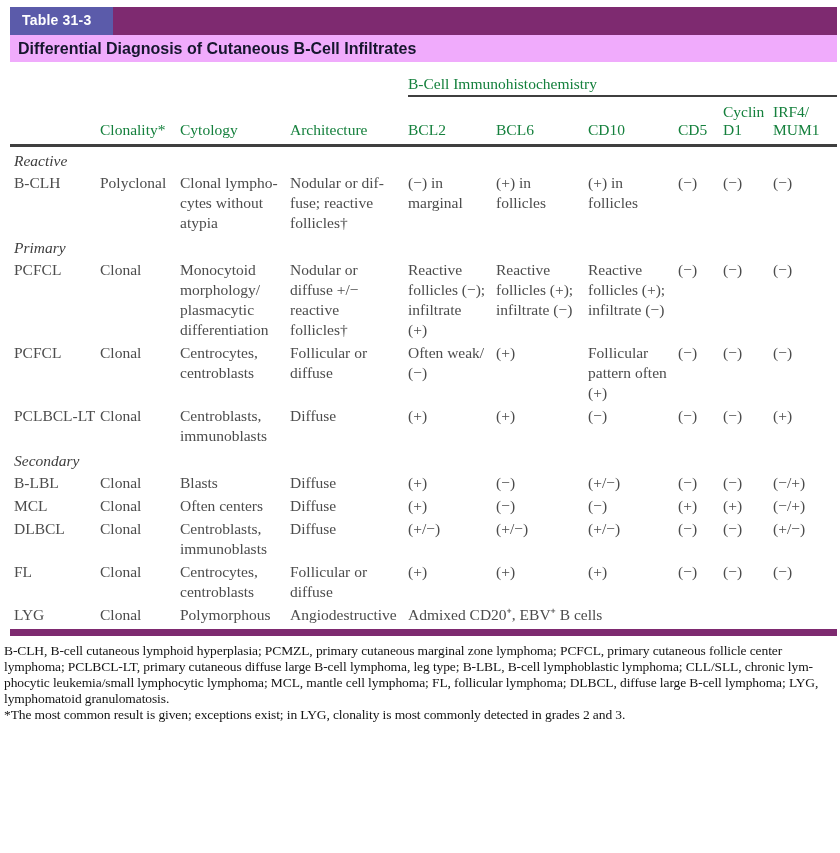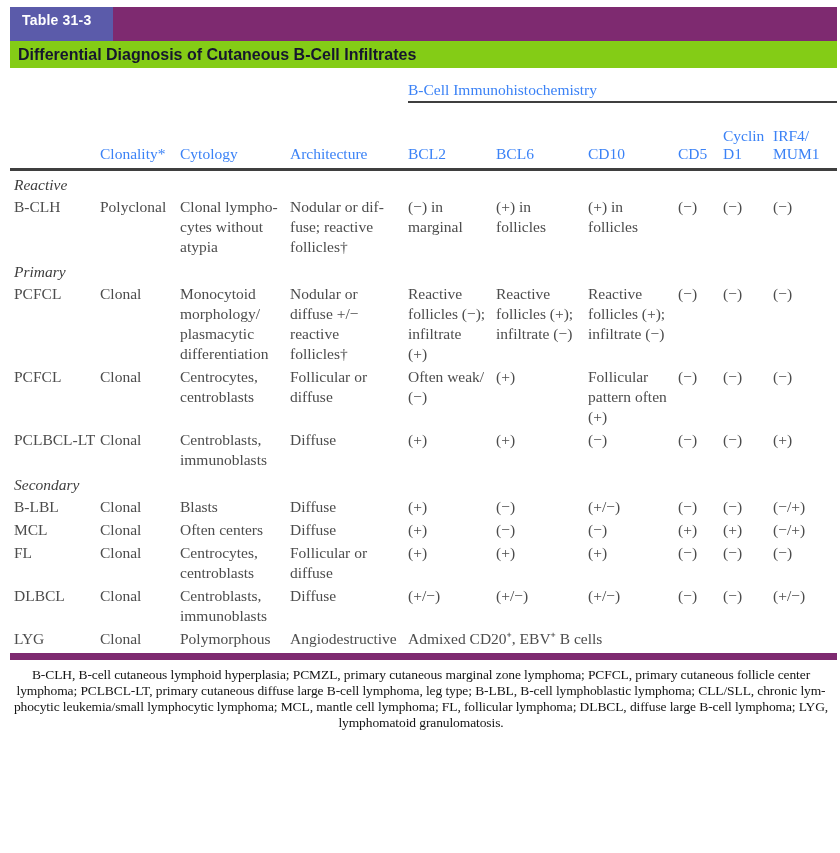--- a/index.html
+++ b/index.html
@@ -7,78 +7,77 @@
   body {
     width: 840px; height: 853px;
     font-family: "Liberation Serif", serif;
     position: relative;
     overflow: hidden;
   }
   .page { padding-top: 7px; }
 
   
   .header-block { margin: 0 3px 0 10px; }
-  .header-bar { display: flex; height: 34px; }
+  .header-bar { display: flex; height: 28px; }
   .label-box {
     width: 103px; background: #5b5baa;
     color: #ffffff; font-family: "Liberation Sans", sans-serif;
     font-weight: bold; font-size: 14px; line-height: 27px;
     padding-left: 12px; letter-spacing: 0.2px;
   }
   .bar-fill { flex: 1; background: #7e2a70; }
   .title-band {
-    height: 27px; background: #84cc16;
+    height: 27px; background: #f0abfc;
     color: #16162e; font-family: "Liberation Sans", sans-serif;
     font-weight: bold; font-size: 16px; line-height: 27px;
     padding-left: 8px;
   }
 
   
   table.dx {
     border-collapse: collapse; table-layout: fixed;
     width: 827px; margin-left: 10px;
     font-size: 15.5px; color: #4c4c4c;
   }
   table.dx th, table.dx td {
     text-align: left; vertical-align: top;
     white-space: pre-line;
     padding: 2px 2px 1px 0;
     line-height: 20px;
     font-weight: normal;
   }
   table.dx td:first-child, table.dx th:first-child { padding-left: 4px; }
 
-  thead th { color: #3b82f6; }
+  thead th { color: #15803d; }
   tr.group-row th { border: none; padding-top: 12px; }
   th.group-h {
     text-align: center; font-size: 15.5px;
     border-bottom: 2px solid #3f3f3f !important;
     padding-bottom: 3px;
   }
   tr.col-row th {
     vertical-align: bottom;
     border-bottom: 3px solid #3f3f3f;
-    padding-top: 24px; padding-bottom: 5px;
+    padding-top: 6px; padding-bottom: 5px;
     line-height: 18px;
   }
   th.ctr, td.ctr { text-align: center; }
 
   tr.section-row td {
     font-style: italic; color: #3d3d3d;
     padding-top: 4px; padding-bottom: 0;
   }
   tbody td { padding-top: 3px; padding-bottom: 1px; }
 
   
   .bottom-bar { height: 7px; background: #7e2a70; margin: 3px 3px 0 10px; }
   .footnotes {
     margin: 7px 2px 0 4px;
     font-size: 13.5px; line-height: 16px; color: #141414;
     letter-spacing: -0.1px;
-    text-align: center;
   }
   .footnotes p { white-space: pre-line; }
 </style>
 </head>
 <body>
 
 <div class="page">
 
   <div class="header-block">
     <div class="header-bar">
@@ -223,58 +222,59 @@
           <td>Often centers</td>
           <td>Diffuse</td>
           <td>(+)</td>
           <td>(−)</td>
           <td>(−)</td>
           <td class="ctr">(+)</td>
           <td class="ctr">(+)</td>
           <td class="ctr">(−/+)</td>
         </tr>
         <tr>
+          <td>DLBCL</td>
+          <td>Clonal</td>
+          <td>Centroblasts,
+immunoblasts</td>
+          <td>Diffuse</td>
+          <td>(+/−)</td>
+          <td>(+/−)</td>
+          <td>(+/−)</td>
+          <td class="ctr">(−)</td>
+          <td class="ctr">(−)</td>
+          <td class="ctr">(+/−)</td>
+        </tr>
+        <tr>
           <td>FL</td>
           <td>Clonal</td>
           <td>Centrocytes,
 centroblasts</td>
           <td>Follicular or
 diffuse</td>
           <td>(+)</td>
           <td>(+)</td>
           <td>(+)</td>
           <td class="ctr">(−)</td>
           <td class="ctr">(−)</td>
           <td class="ctr">(−)</td>
-        </tr>
-        <tr>
-          <td>DLBCL</td>
-          <td>Clonal</td>
-          <td>Centroblasts,
-immunoblasts</td>
-          <td>Diffuse</td>
-          <td>(+/−)</td>
-          <td>(+/−)</td>
-          <td>(+/−)</td>
-          <td class="ctr">(−)</td>
-          <td class="ctr">(−)</td>
-          <td class="ctr">(+/−)</td>
         </tr>
         <tr>
           <td>LYG</td>
           <td>Clonal</td>
           <td>Polymorphous</td>
           <td>Angiodestructive</td>
           <td colspan="6">Admixed CD20⁺, EBV⁺ B cells</td>
         </tr>
       </tbody>
   </table>
 
   <div class="bottom-bar"></div>
 
   <div class="footnotes">
     <p>B-CLH, B-cell cutaneous lymphoid hyperplasia; PCMZL, primary cutaneous marginal zone lymphoma; PCFCL, primary cutaneous follicle center
 lymphoma; PCLBCL-LT, primary cutaneous diffuse large B-cell lymphoma, leg type; B-LBL, B-cell lymphoblastic lymphoma; CLL/SLL, chronic lym-
 phocytic leukemia/small lymphocytic lymphoma; MCL, mantle cell lymphoma; FL, follicular lymphoma; DLBCL, diffuse large B-cell lymphoma; LYG,
 lymphomatoid granulomatosis.</p>
+    <p>*The most common result is given; exceptions exist; in LYG, clonality is most commonly detected in grades 2 and 3.</p>
   </div>
 
 </div>
 
 </body></html>

